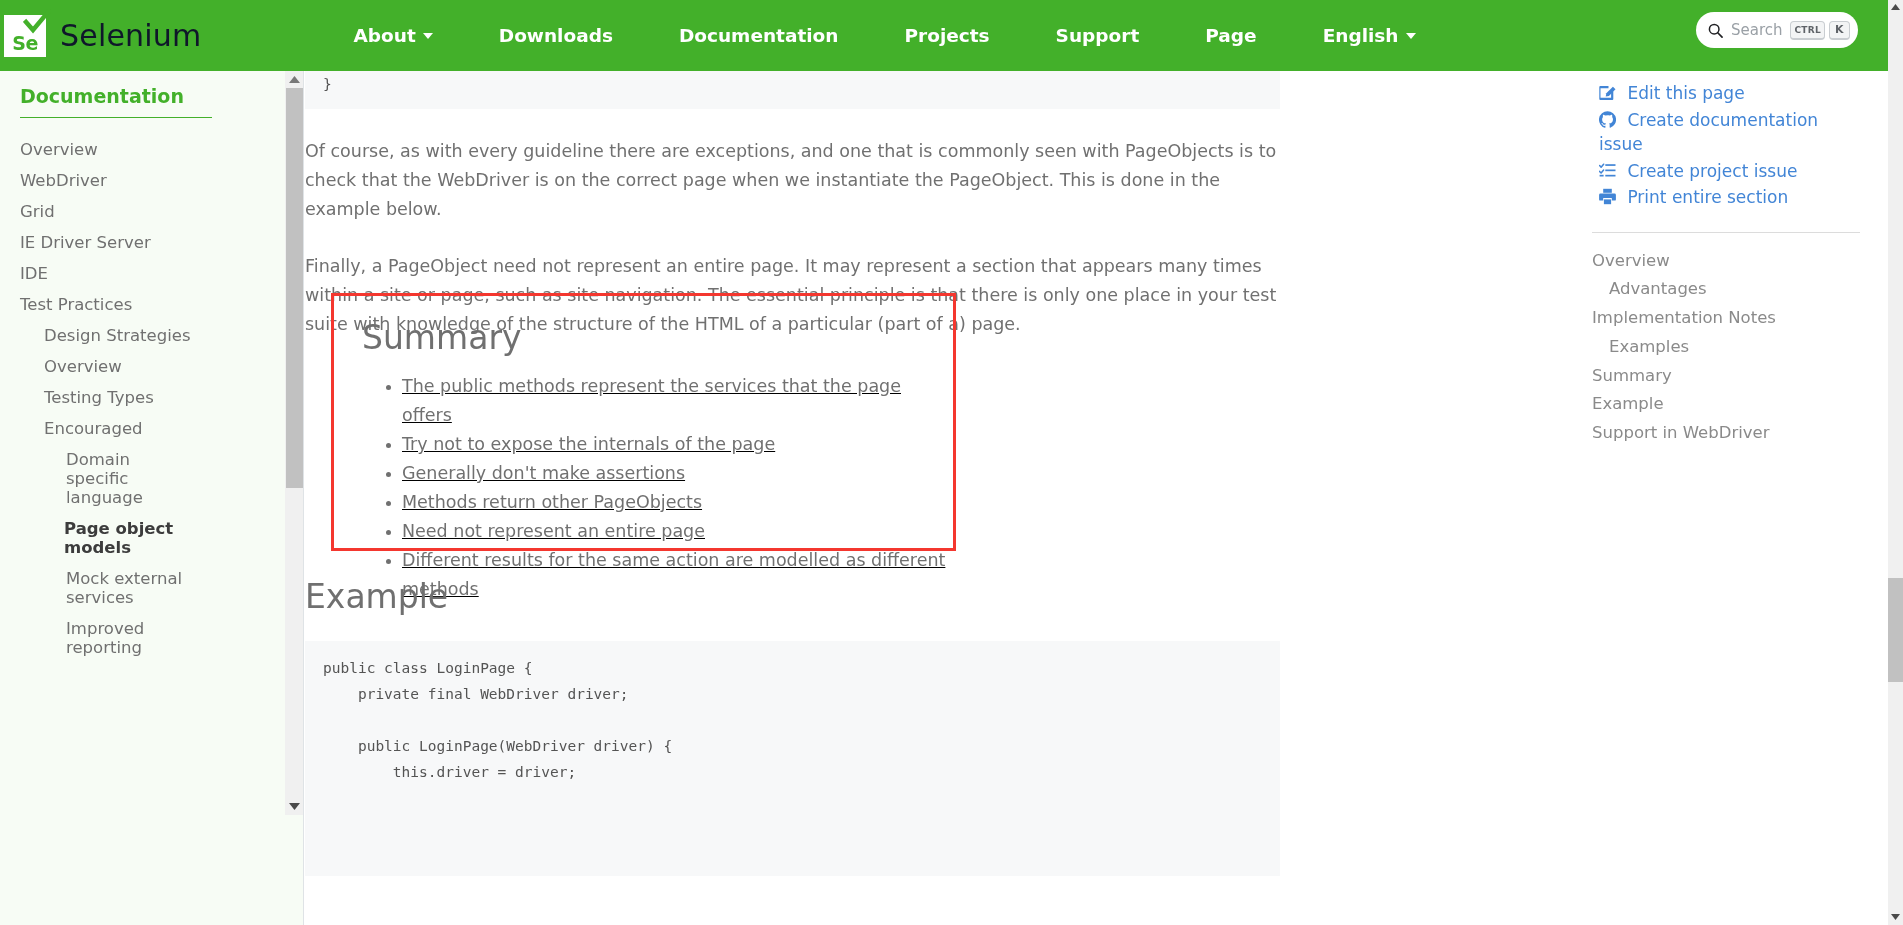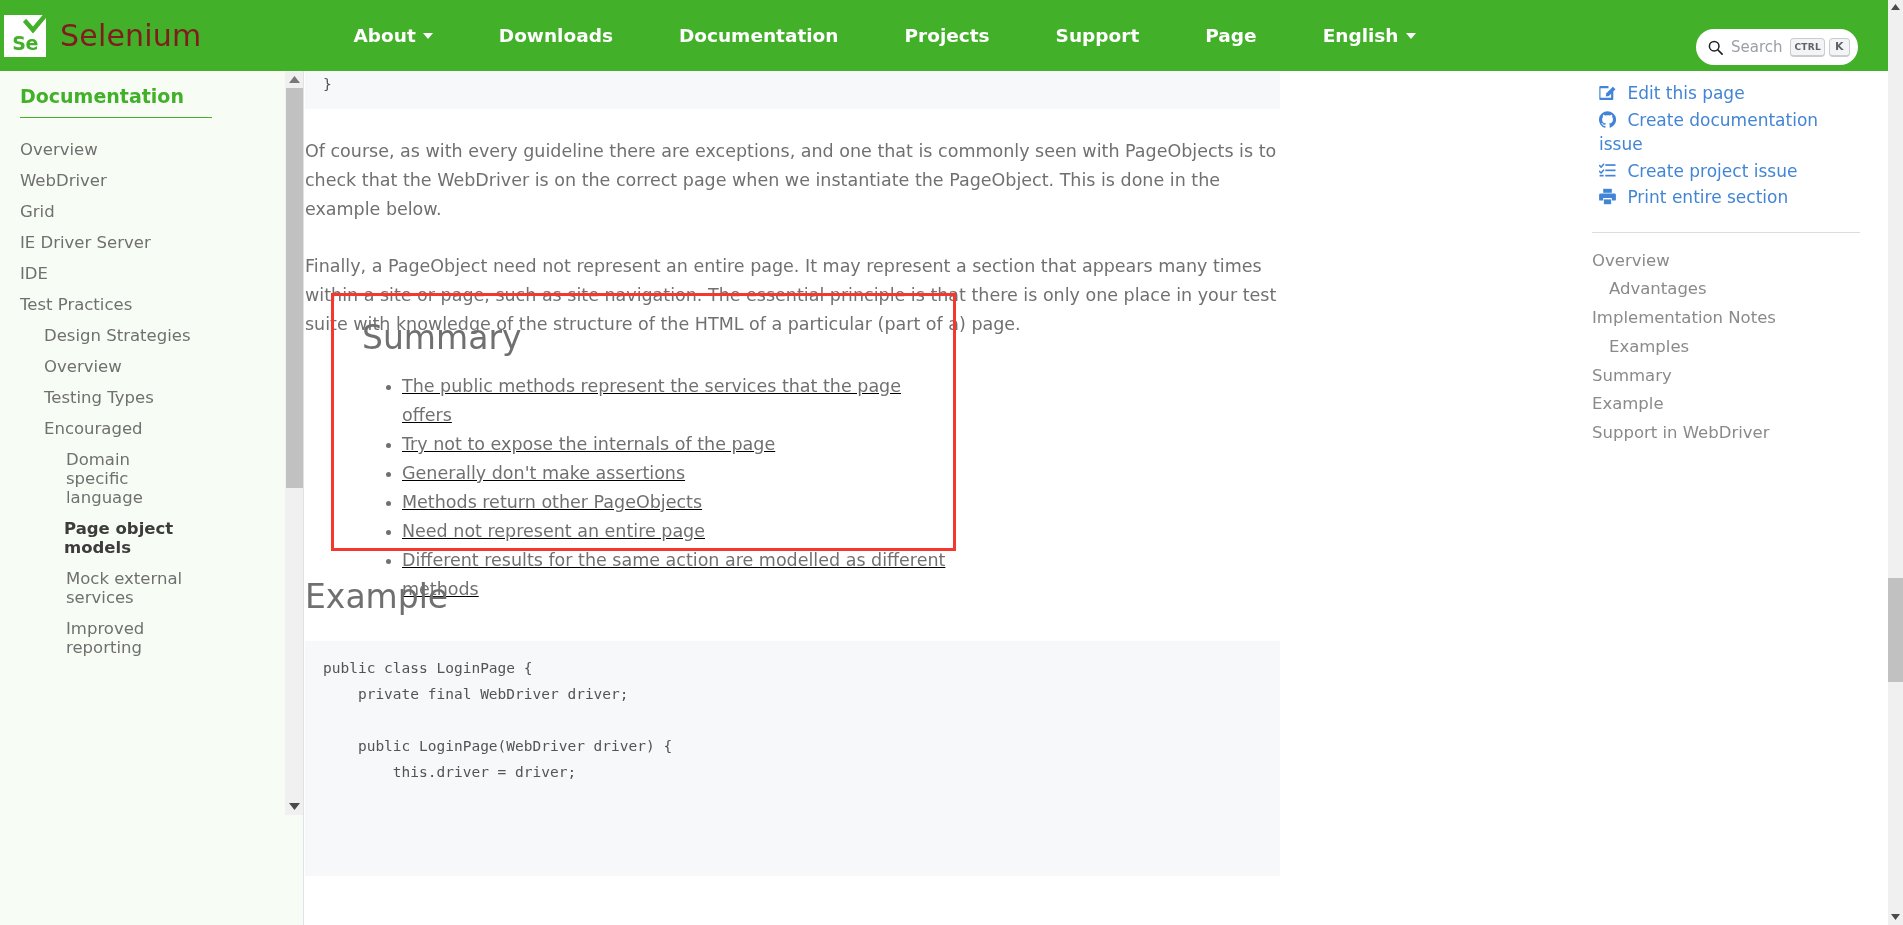--- a/index.html
+++ b/index.html
@@ -31,21 +31,21 @@
     text-align: center;
     font-weight: 700; font-size: 19px; color: #43b02a;
     font-family: "DejaVu Sans", sans-serif;
     letter-spacing: -0.5px;
   }
   #logo-mark .se-check {
     position: absolute; top: -6px; right: -5px;
     width: 28px; height: 26px;
   }
   #brand-name {
-    color: #7f1d1d; font-size: 30px; font-weight: 400;
+    color: #0f172a; font-size: 30px; font-weight: 400;
     margin-left: 14px; letter-spacing: 0.2px;
     font-family: "DejaVu Sans", "Liberation Sans", sans-serif;
   }
 
   #navlinks {
     display: flex; align-items: center;
     margin-left: 125px;
     gap: 12px;
   }
   .navlink {
@@ -56,21 +56,21 @@
   }
   .caret {
     display: inline-block; margin-left: 7px;
     width: 0; height: 0;
     border-left: 5px solid transparent;
     border-right: 5px solid transparent;
     border-top: 6px solid #ffffff;
   }
 
   #searchbox {
-    position: absolute; right: 30px; top: 29px;
+    position: absolute; right: 30px; top: 12px;
     width: 162px; height: 36px;
     background: #ffffff; border-radius: 18px;
     display: flex; align-items: center; padding: 0 8px 0 12px;
     cursor: text;
   }
   #search-icon { width: 15px; height: 15px; flex: 0 0 auto; }
   #search-ph { color: #9aa0a6; font-size: 15px; margin-left: 8px; flex: 1; }
   .kbd {
     display: inline-flex; align-items: center; justify-content: center;
     min-width: 23px; height: 19px; padding: 0 3px;

